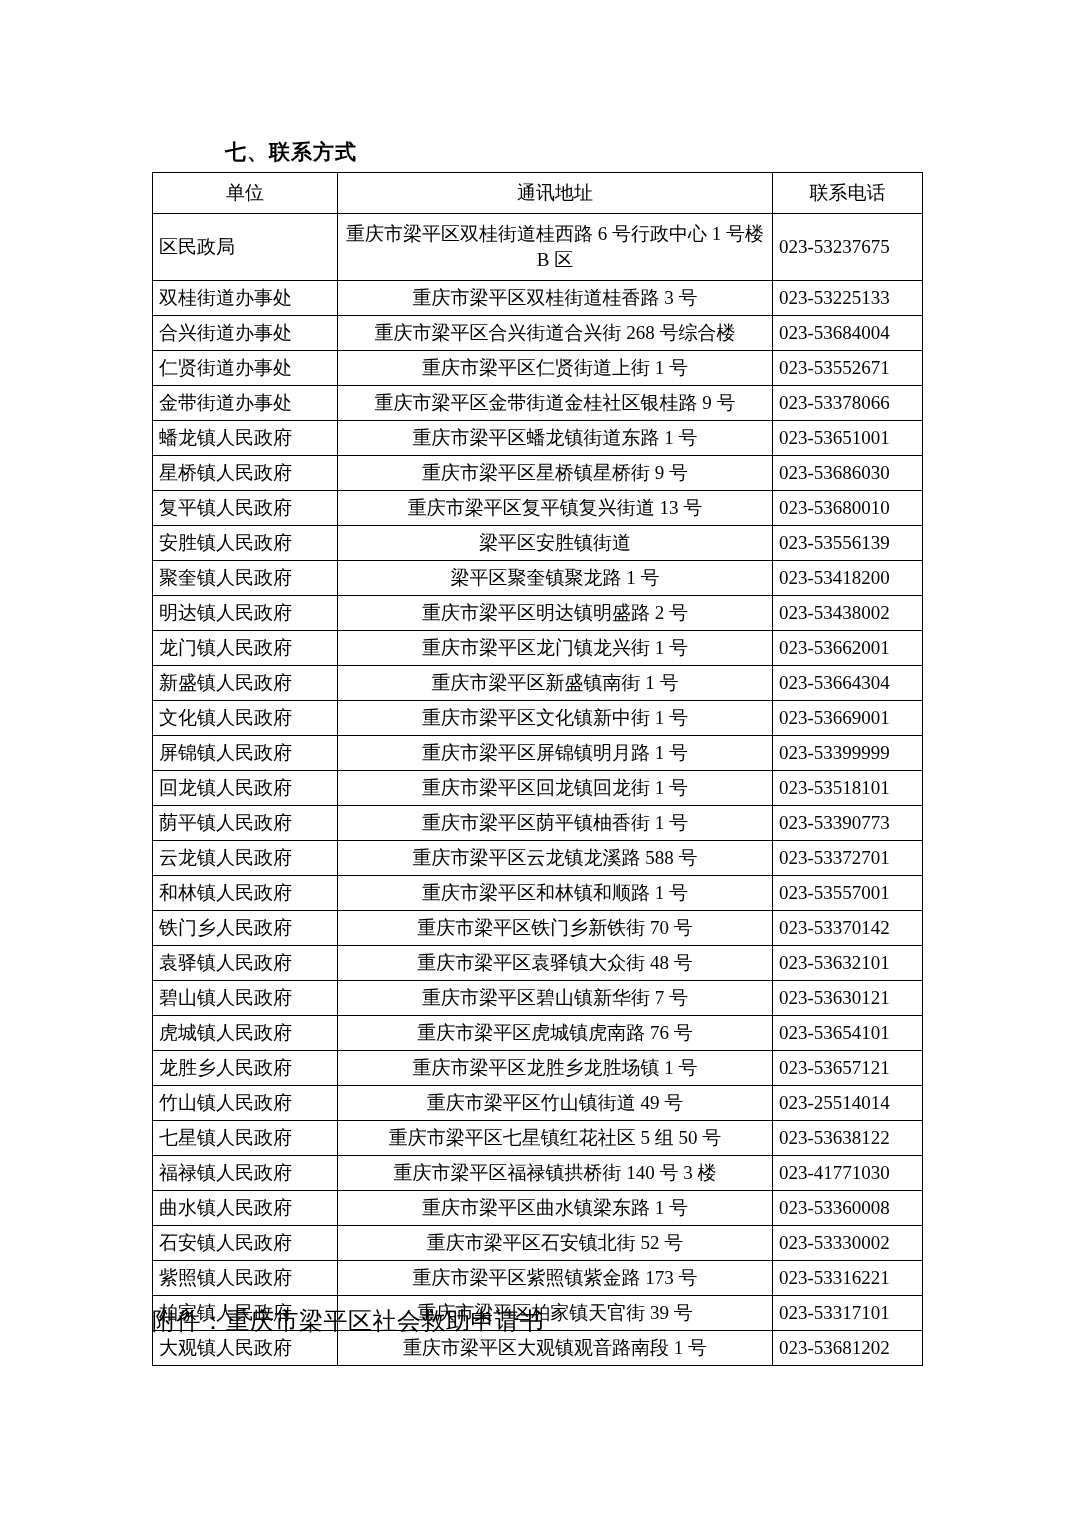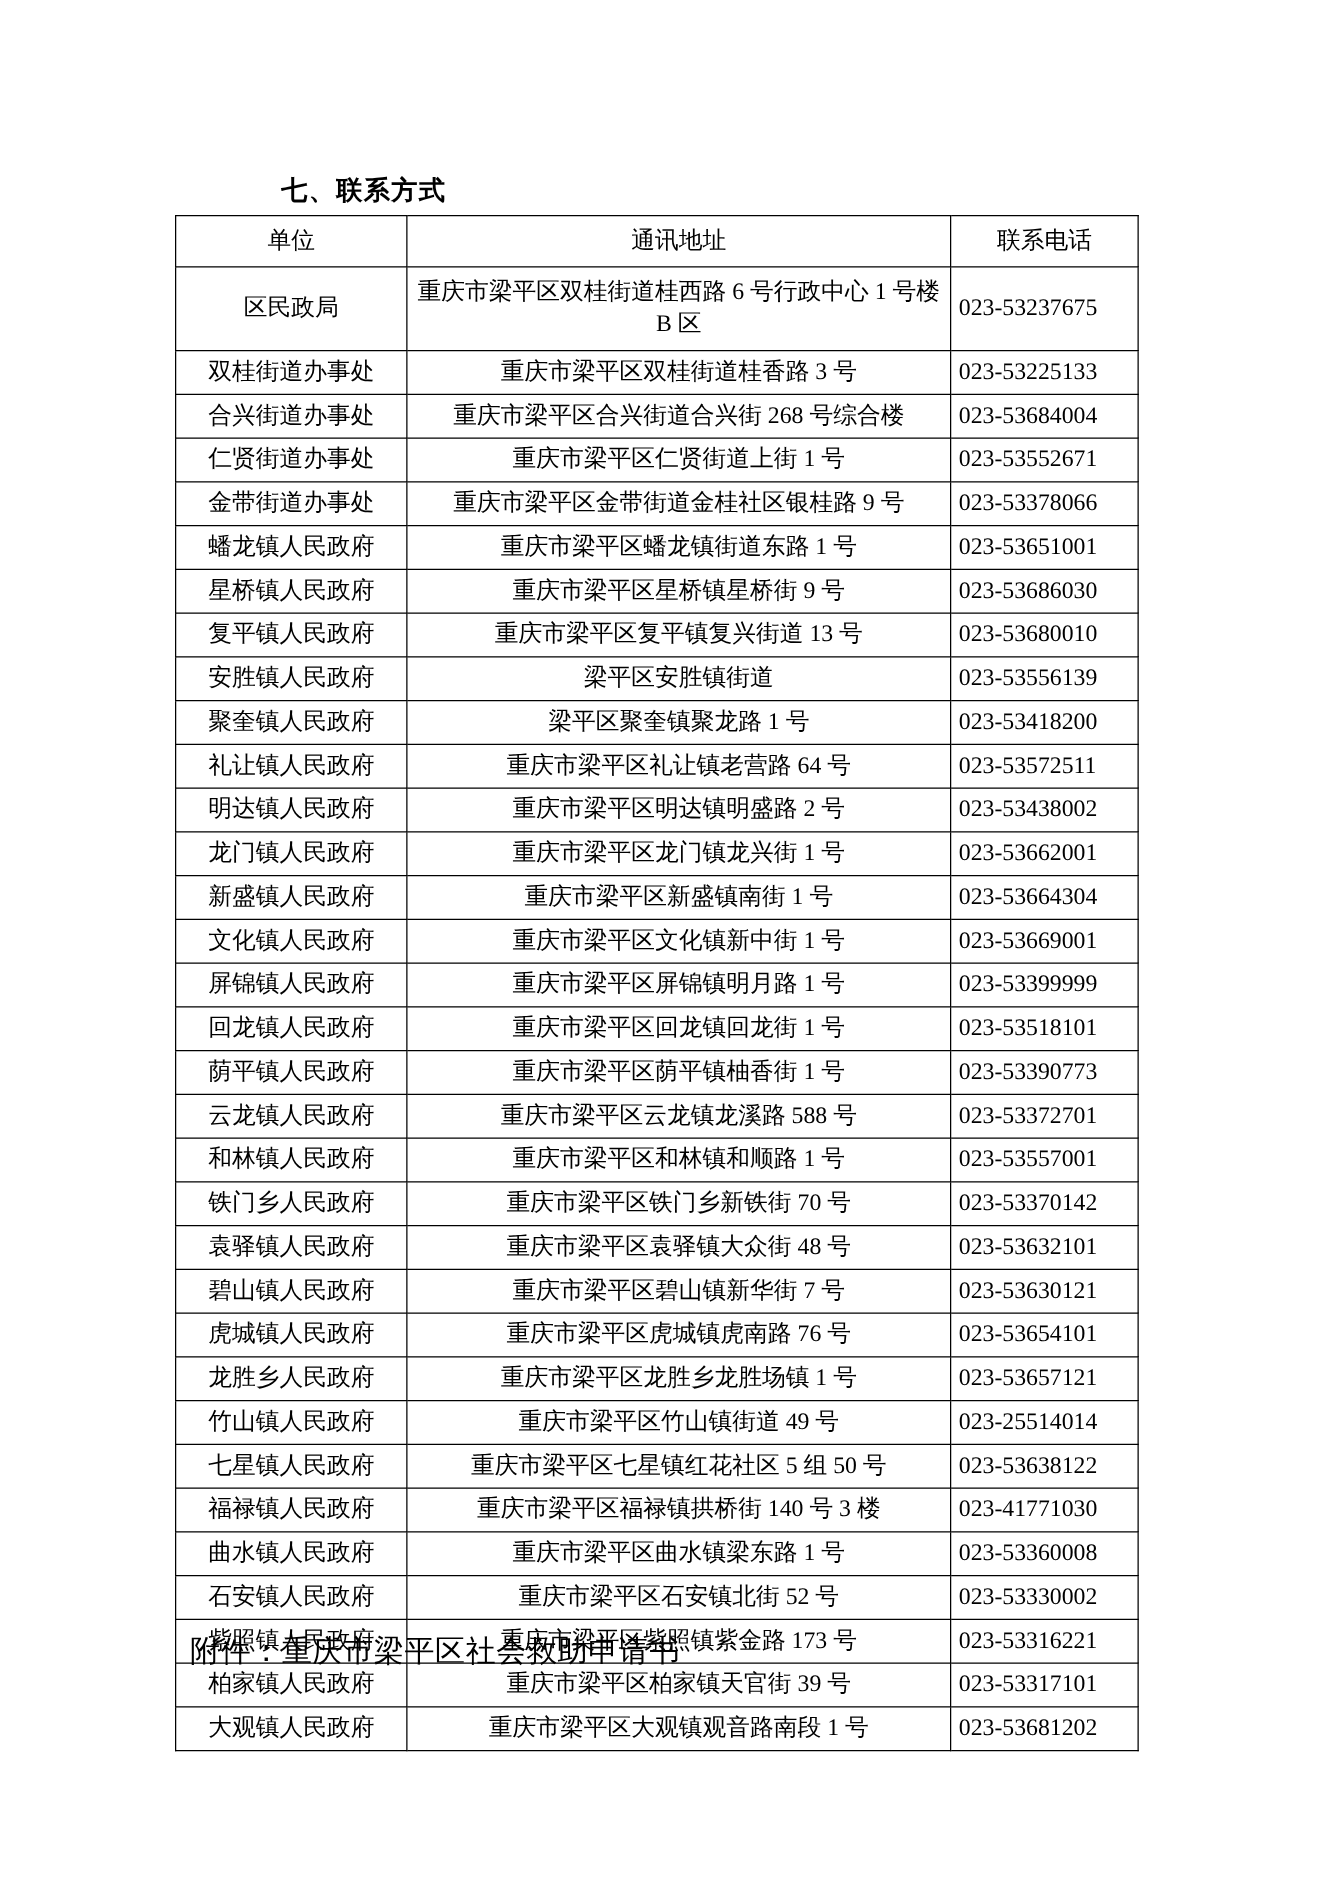--- a/index.html
+++ b/index.html
@@ -26,21 +26,21 @@
     left: 200px;
     top: 138px;
     font-size: 21px;
     font-weight: bold;
     letter-spacing: 1px;
     font-family: "Liberation Sans", "DejaVu Sans", sans-serif;
     margin-left: 25px;
   }
   table.contact-table {
     position: absolute;
-    left: 140px;
+    left: 152px;
     top: 172px;
     width: 770px;
     border-collapse: collapse;
     table-layout: fixed;
     padding-left: 40px;
   }
   table.contact-table td, table.contact-table th {
     border: 1px solid #000000;
     font-size: 19px;
     font-weight: normal;
@@ -50,21 +50,20 @@
     font-family: "Liberation Serif", "DejaVu Serif", serif;
   }
   col.c-unit { width: 185px; }
   col.c-addr { width: 435px; }
   col.c-phone { width: 150px; }
   .th-cell {
     text-align: center;
     height: 36px;
   }
   .cell-unit {
-    text-align: center;
     white-space: nowrap;
   }
   .cell-addr {
     text-align: center;
     padding-left: 10px;
   }
   .cell-phone {
     text-align: left;
     white-space: nowrap;
     font-family: "Liberation Serif", "DejaVu Serif", serif;
@@ -148,25 +147,20 @@
           <td class="cell-unit">安胜镇人民政府</td>
           <td class="cell-addr">梁平区安胜镇街道</td>
           <td class="cell-phone">023-53556139</td>
         </tr>
         <tr class="row-normal">
           <td class="cell-unit">聚奎镇人民政府</td>
           <td class="cell-addr">梁平区聚奎镇聚龙路 1 号</td>
           <td class="cell-phone">023-53418200</td>
         </tr>
         <tr class="row-normal">
-          <td class="cell-unit">礼让镇人民政府</td>
-          <td class="cell-addr">重庆市梁平区礼让镇老营路 64 号</td>
-          <td class="cell-phone">023-53572511</td>
-        </tr>
-        <tr class="row-normal">
           <td class="cell-unit">明达镇人民政府</td>
           <td class="cell-addr">重庆市梁平区明达镇明盛路 2 号</td>
           <td class="cell-phone">023-53438002</td>
         </tr>
         <tr class="row-normal">
           <td class="cell-unit">龙门镇人民政府</td>
           <td class="cell-addr">重庆市梁平区龙门镇龙兴街 1 号</td>
           <td class="cell-phone">023-53662001</td>
         </tr>
         <tr class="row-normal">

